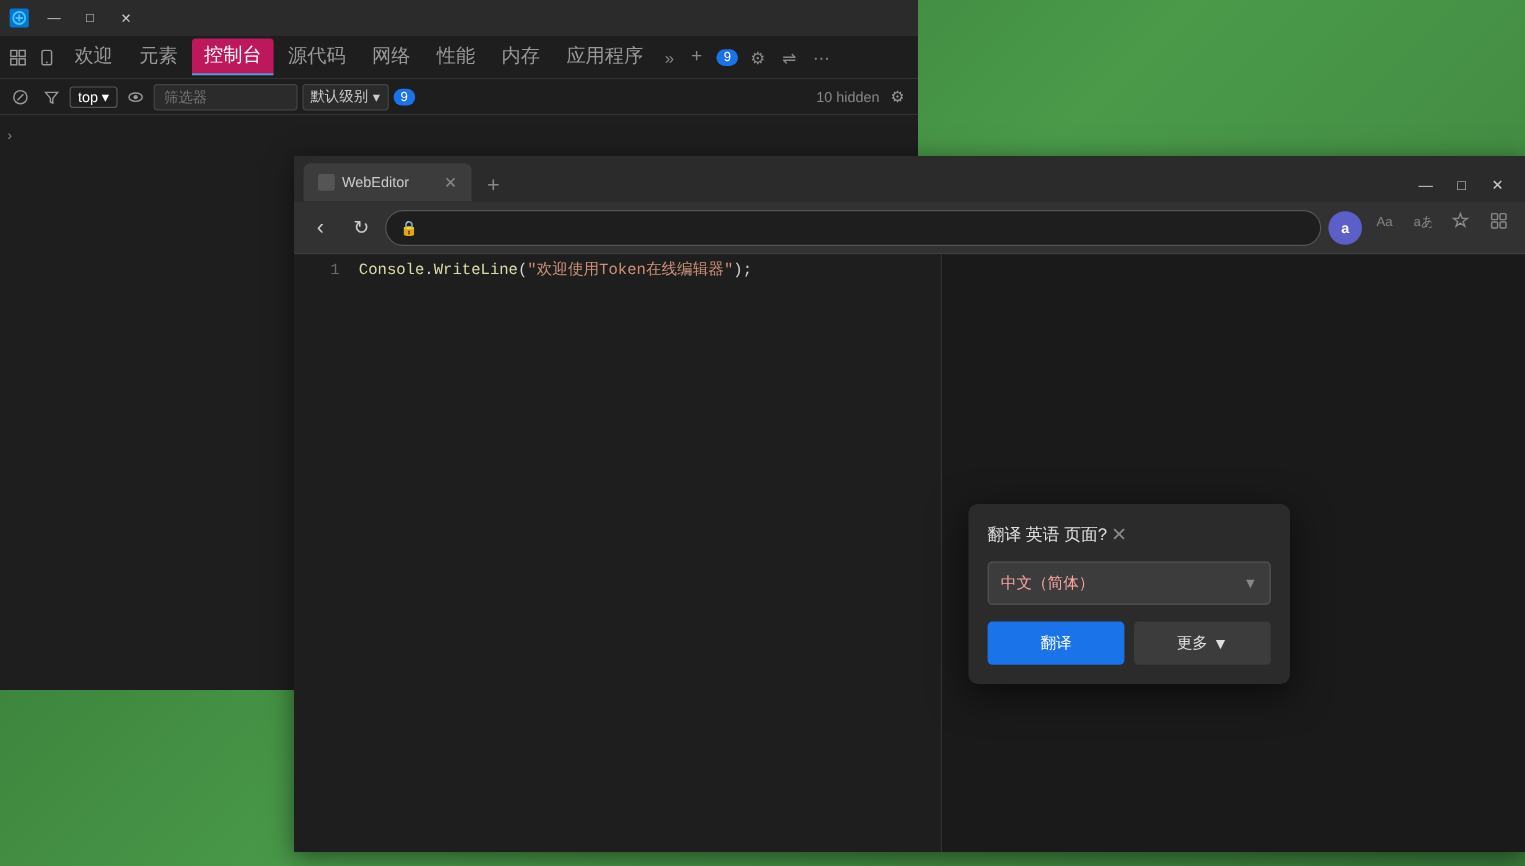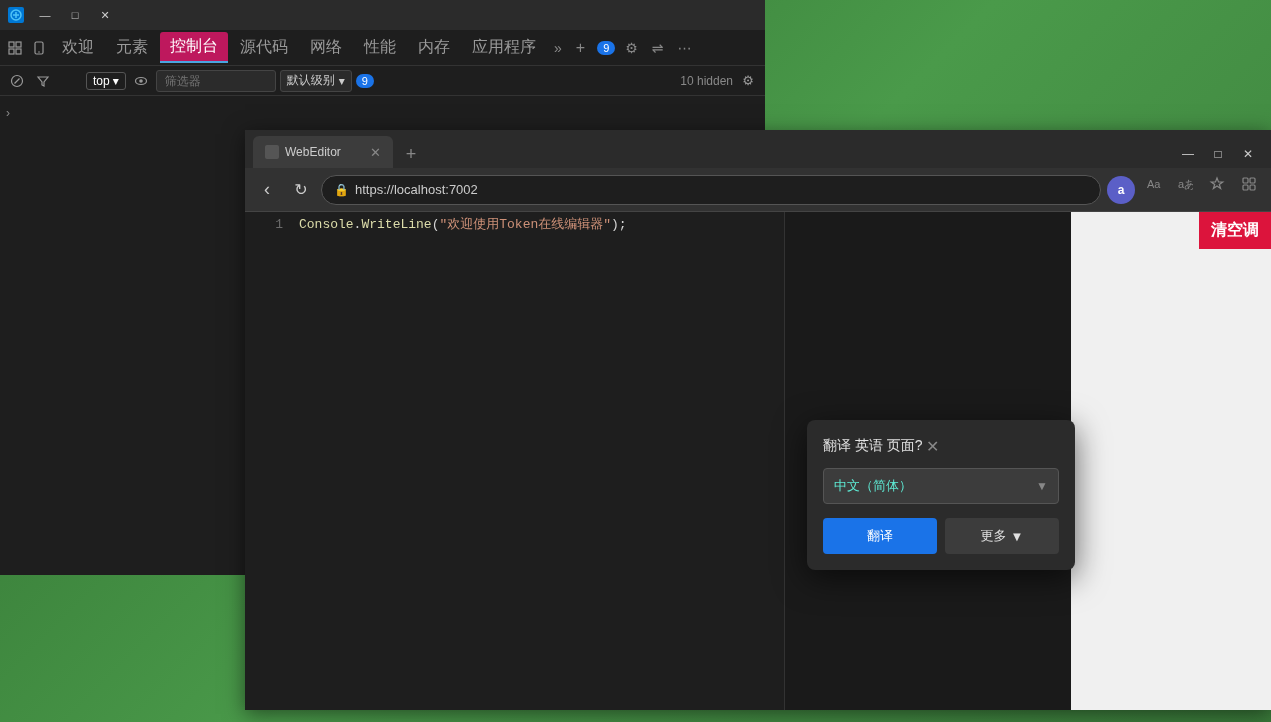--- a/index.html
+++ b/index.html
@@ -158,21 +158,20 @@
       background: transparent;
       color: #fff;
       font-size: 12px;
       padding: 1px 6px;
       border: 1px solid #555;
       border-radius: 3px;
       display: flex;
       align-items: center;
       gap: 3px;
       cursor: pointer;
-      margin-left: 28px;
     }
     .toolbar-filter {
       background: #2b2b2b;
       border: 1px solid #444;
       border-radius: 3px;
       color: #999;
       font-size: 12px;
       padding: 2px 8px;
       width: 120px;
       height: 22px;
@@ -484,21 +483,21 @@
       color: #e0e0e0;
       font-size: 13px;
       padding: 0 10px;
       display: flex;
       align-items: center;
       justify-content: space-between;
       cursor: pointer;
       margin-bottom: 14px;
     }
     .translate-popup-select-text {
-      color: #5eead4;
+      color: #fca5a5;
       font-size: 13px;
     }
     .translate-popup-select-arrow {
       color: #888;
       font-size: 12px;
     }
     .translate-popup-actions {
       display: flex;
       gap: 8px;
     }
@@ -641,21 +640,20 @@
         <div class="bw-ctrl-btn">□</div>
         <div class="bw-ctrl-btn close">✕</div>
       </div>
     </div>
 
     <div class="browser-addressbar">
       <div class="addr-nav-btn" style="font-size:18px;">‹</div>
       <div class="addr-nav-btn" style="font-size:16px;">↻</div>
       <div class="addr-bar">
         <span class="addr-bar-lock">🔒</span>
-        <span class="addr-bar-url">https://localhost:7002</span>
       </div>
       <div class="addr-icons">
         <div class="addr-profile-btn">a</div>
         <div class="addr-icon-btn">
           <svg width="16" height="16" viewBox="0 0 16 16">
               <text x="2" y="12" font-size="11" fill="#888">Aa</text>
             </svg>
         </div>
         <div class="addr-icon-btn">
           <svg width="16" height="16" viewBox="0 0 16 16">
@@ -682,23 +680,20 @@
 
       <div class="code-editor">
         <div class="code-line">
           <span class="code-line-num">1</span>
           <span class="code-text">
             <span class="code-method">Console</span><span>.</span><span class="code-method">WriteLine</span><span>(</span><span class="code-string">"欢迎使用Token在线编辑器"</span><span>);</span>
           </span>
         </div>
       </div>
 
-      <div class="right-banner">
-        <div class="banner-red">清空调</div>
-      </div>
 
       <div class="translate-popup">
         <div class="translate-popup-header">
           <span class="translate-popup-title">翻译 英语 页面?</span>
           <div class="translate-popup-close">✕</div>
         </div>
         <div class="translate-popup-select">
           <span class="translate-popup-select-text">中文（简体）</span>
           <span class="translate-popup-select-arrow">▼</span>
         </div>

